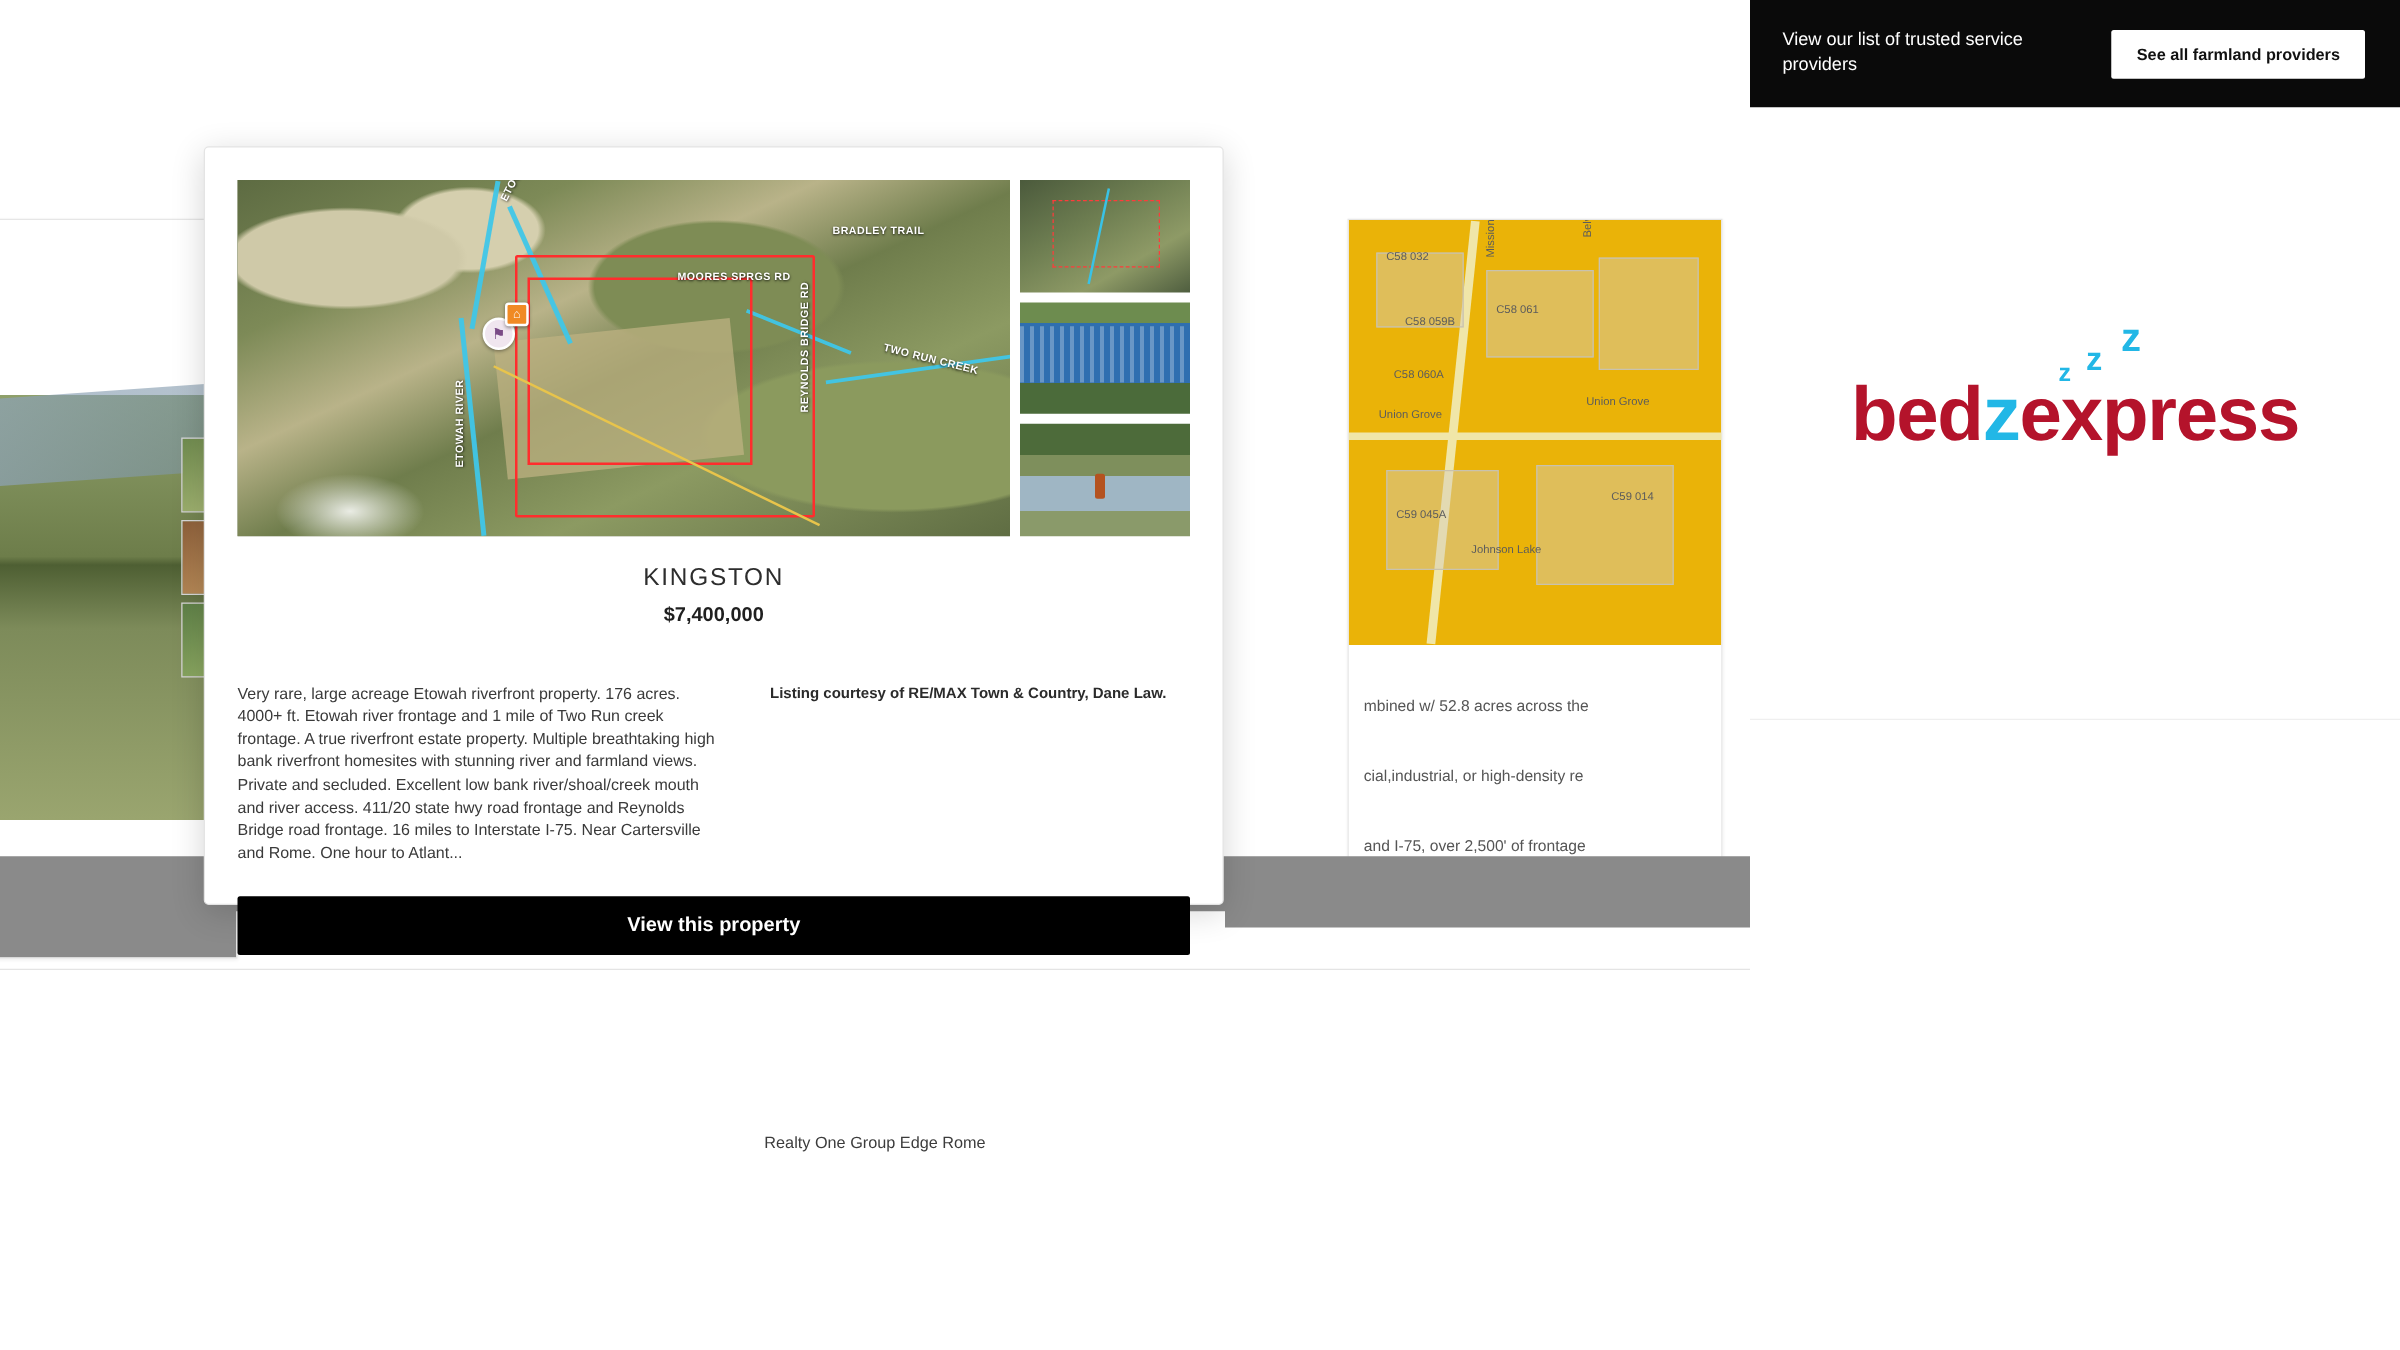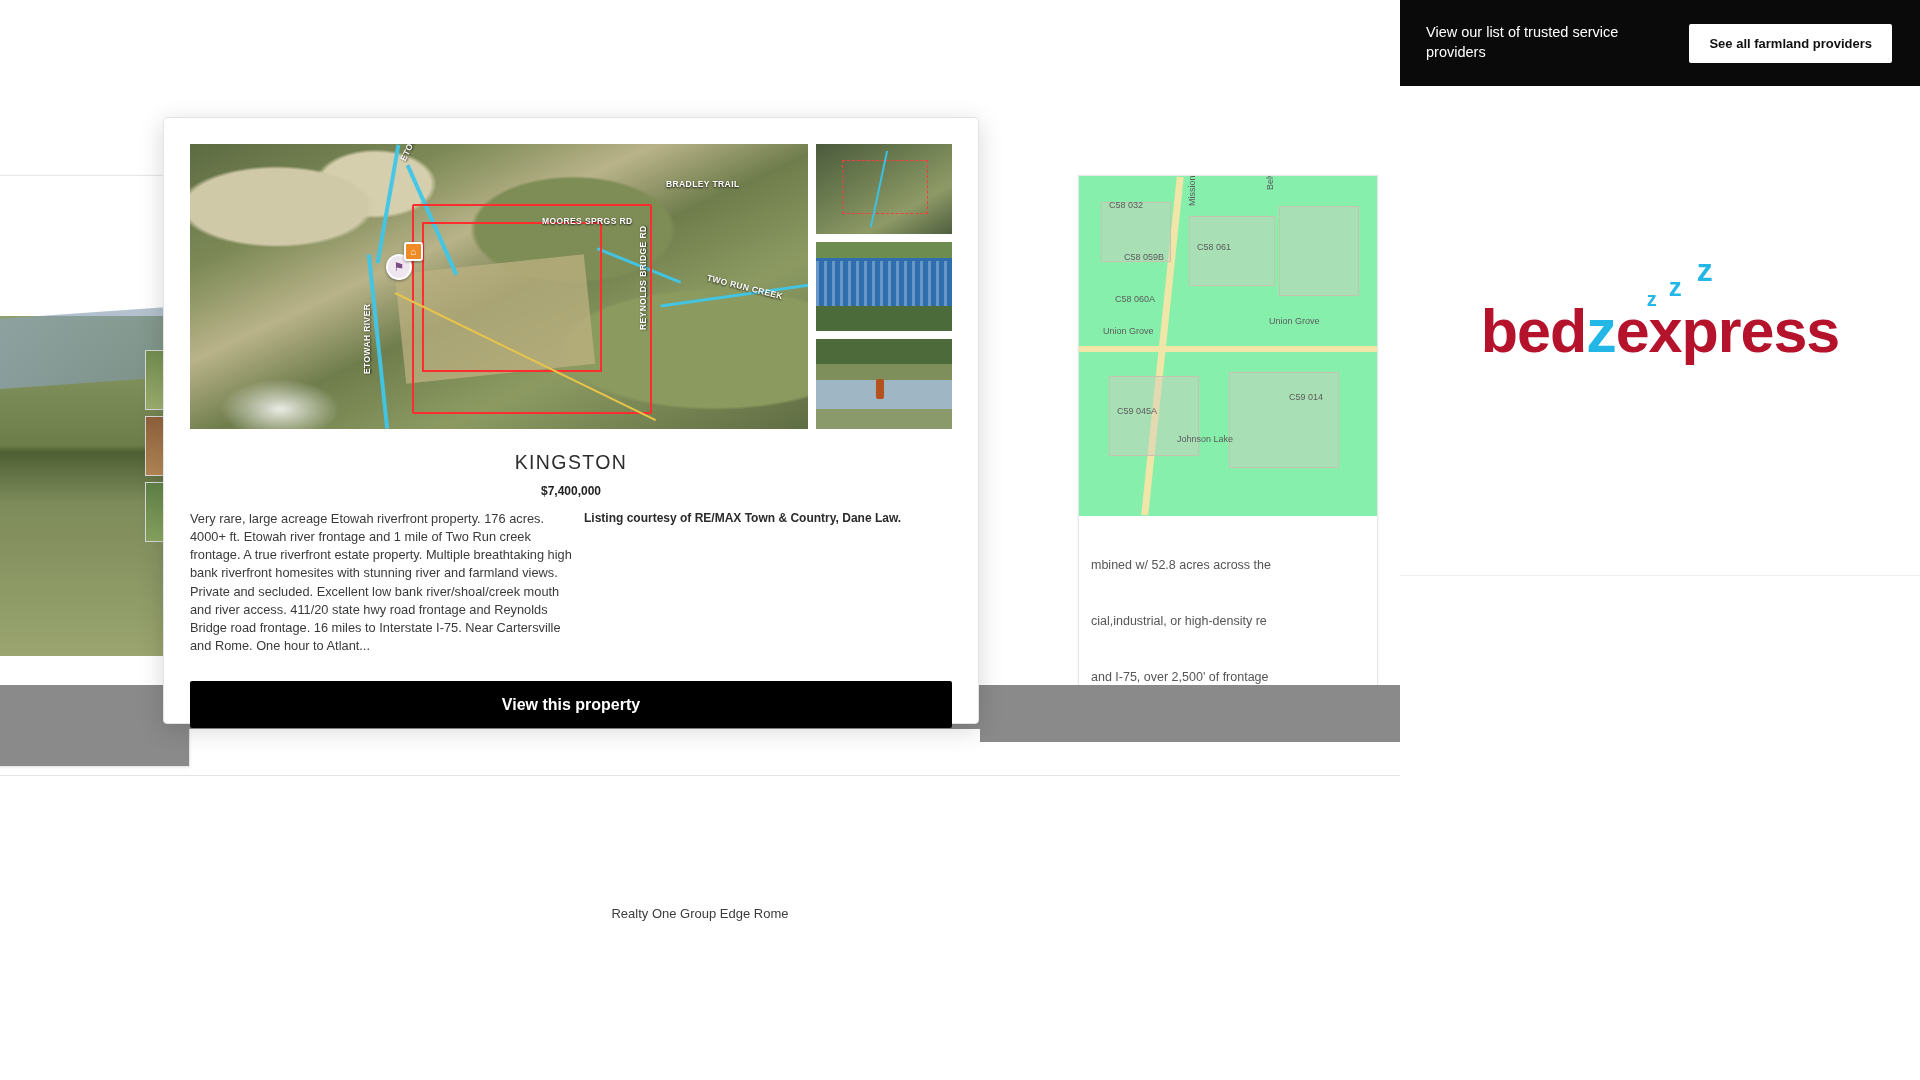--- a/index.html
+++ b/index.html
@@ -49,21 +49,21 @@
      linear-gradient(180deg,#8fa06a 0%, #6d7d4a 38%, #4e5f33 40%, #7d8b5a 55%, #9aa56f 100%);
   }
   .photo-a::after {
     content:""; display:block; height: 70px; margin-top: 140px;
     background: linear-gradient(90deg, rgba(150,170,190,.8), rgba(120,145,165,.55));
     transform: rotate(-4deg);
   }
   .photo-b { background:
      linear-gradient(160deg,#7c8f55 0%, #9fae6c 40%, #c8c48a 60%, #8ba05c 100%);
   }
-  .photo-c { background:#86efac; position: relative; }
+  .photo-c { background:#eab308; position: relative; }
   .photo-c .road { position:absolute; background:#f0e6a8; }
   .photo-c .parcel { position:absolute; border:1px solid #c9c2ae; background: rgba(210,205,190,.45); }
   .photo-c .lbl { position: absolute; font-size: 9px; color: #5c5c5c; }
 
   .overlap-thumbs { position: absolute; left: 145px; top: 175px; width: 60px; }
   .ovthumb { width: 54px; height: 60px; margin-bottom: 6px; border: 1px solid #d8d8d8; }
   .ovt1 { background: linear-gradient(145deg,#6f8b4e,#b4c27e); }
   .ovt2 { background: linear-gradient(145deg,#8d5f3a,#c89b63); }
   .ovt3 { background: linear-gradient(145deg,#5d7f46,#9fb96d); }
 
@@ -157,23 +157,23 @@
   .thumb-creek .person {
     position:absolute; left: 60px; top: 40px; width: 8px; height: 20px;
     background: #b4521f; border-radius: 2px;
   }
 
   .title-block { text-align: center; margin-top: 22px; }
   .listing-city {
     font-size: 19.5px; letter-spacing: 1.4px; color: #2d2d2d; font-weight: 400;
   }
   .listing-price {
-    font-size: 12px; font-weight: 700; color: #1f1f1f; margin-top: 10px;
-  }
-  .desc-row { display: flex; margin-top: 12px; gap: 4px; }
+    font-size: 16px; font-weight: 700; color: #1f1f1f; margin-top: 10px;
+  }
+  .desc-row { display: flex; margin-top: 44px; gap: 36px; }
   .desc {
     width: 390px; font-size: 12.8px; line-height: 1.42; color: #3a3a3a;
   }
   .courtesy {
     width: 330px; font-size: 12px; font-weight: 700; color: #2b2b2b; padding-top: 1px;
   }
   .cta {
     margin-top: 26px; width: 100%; height: 47px;
     background: #000; color: #fff; border: none; border-radius: 2px;
     font-size: 16px; font-weight: 700; cursor: pointer;

